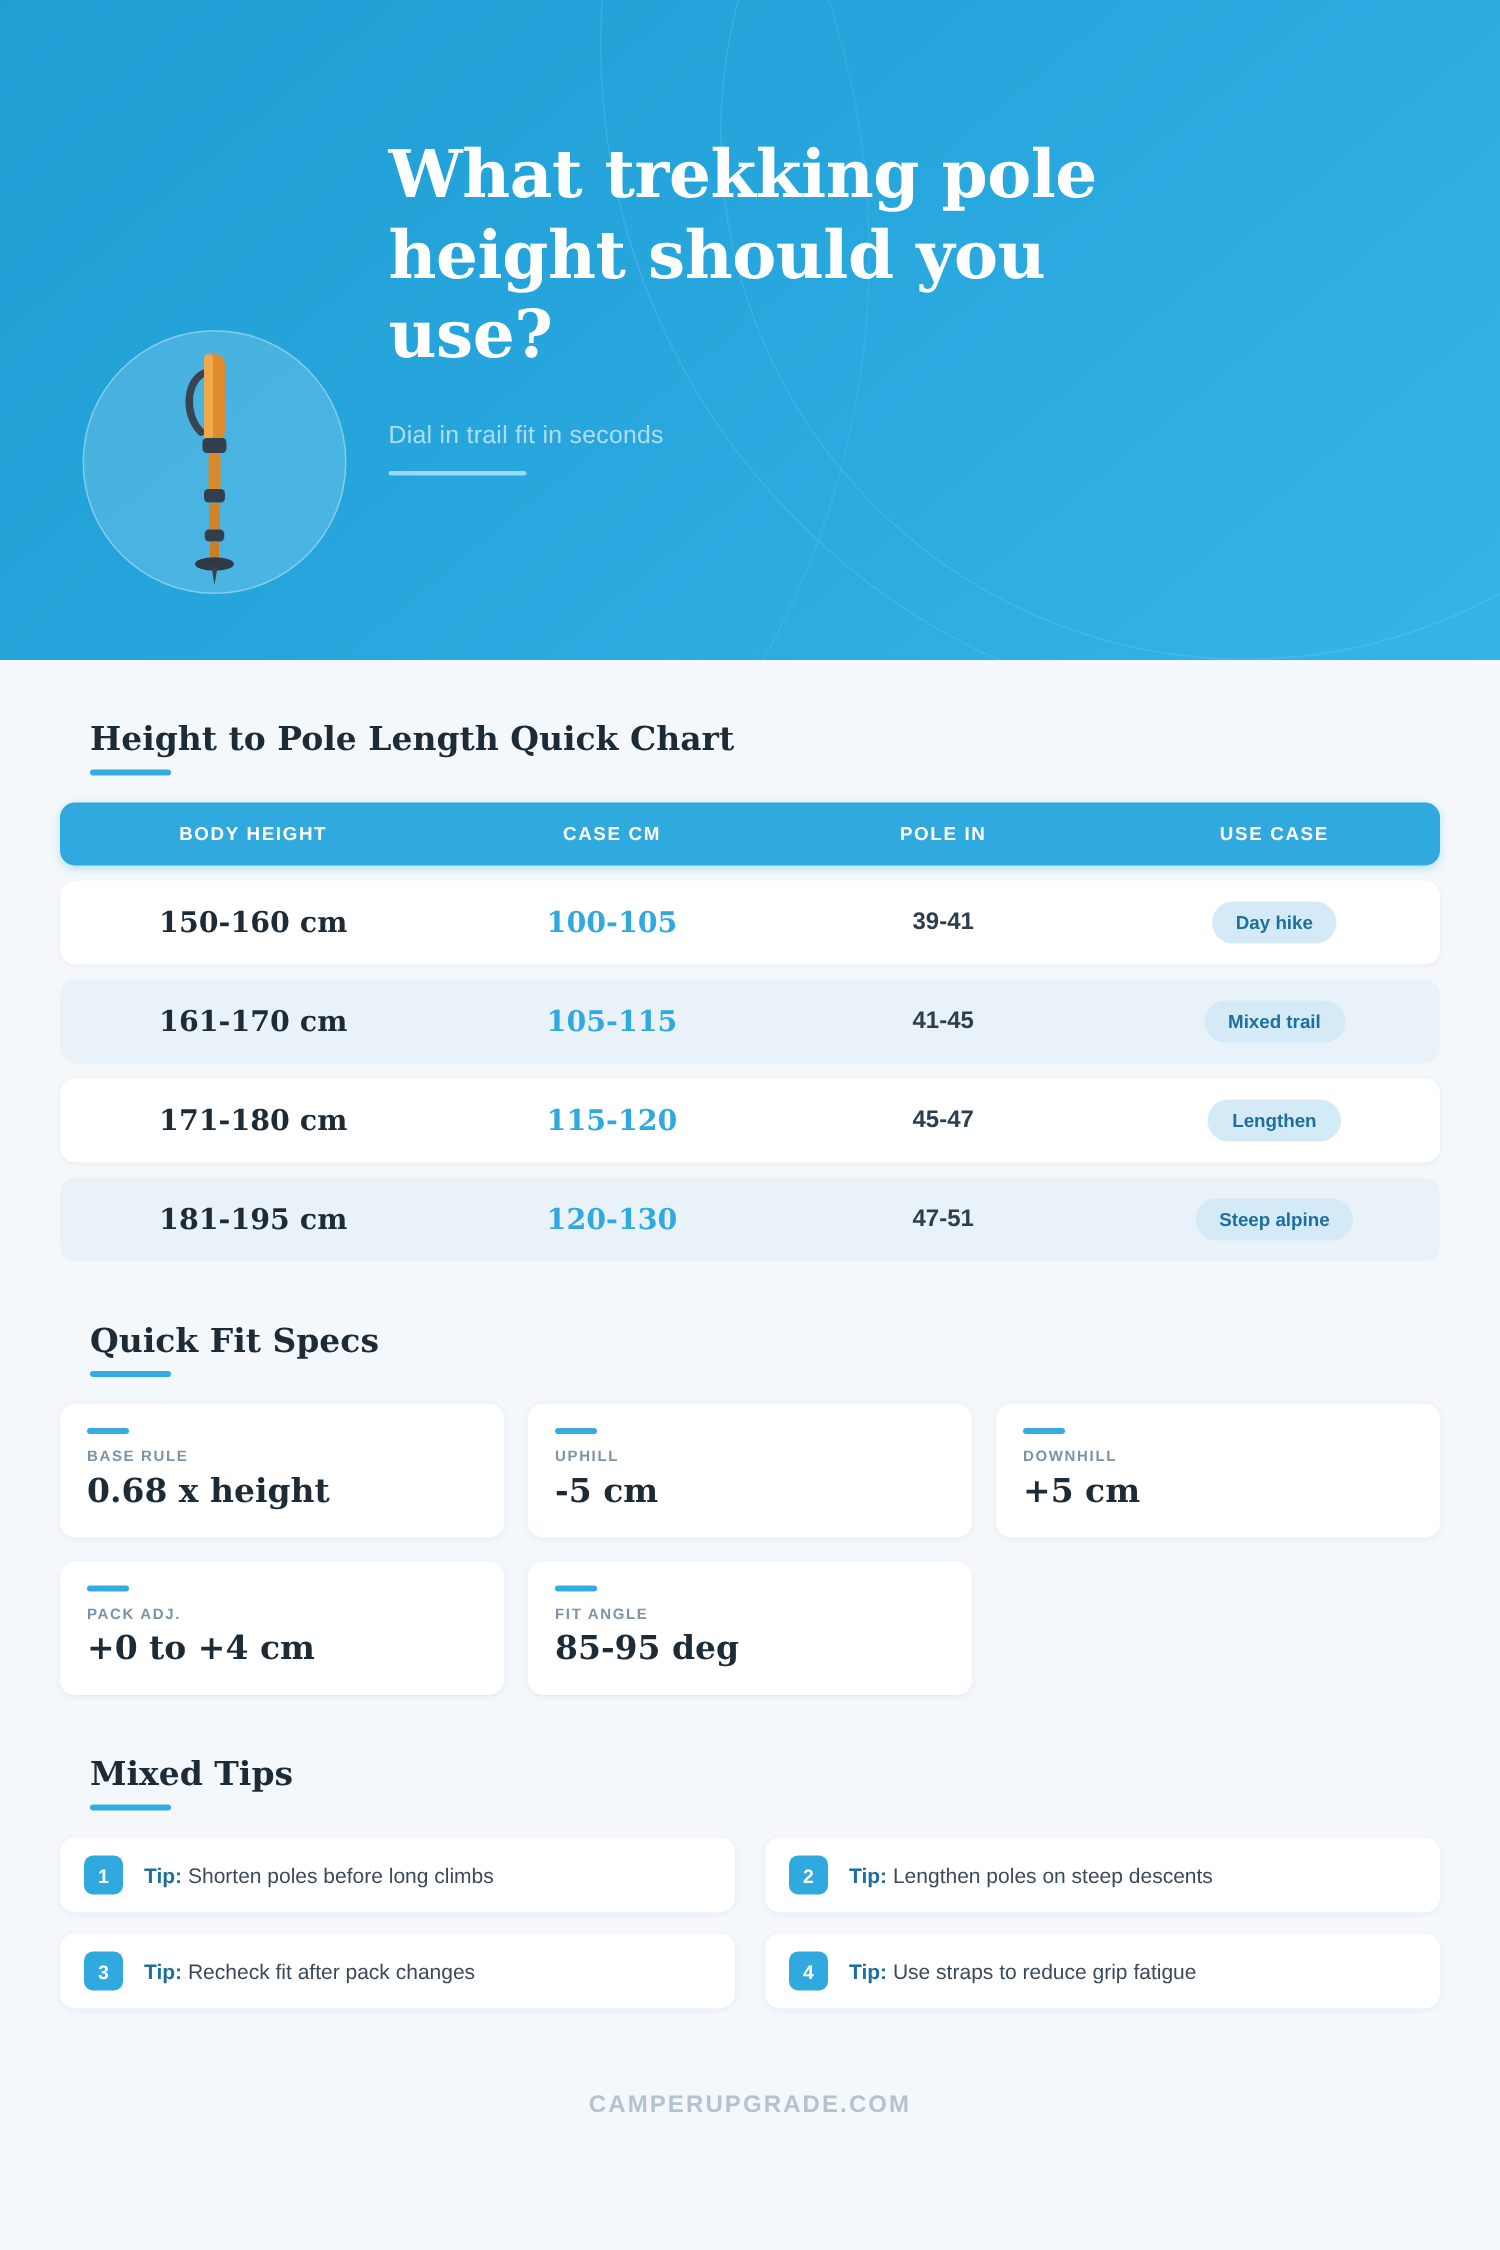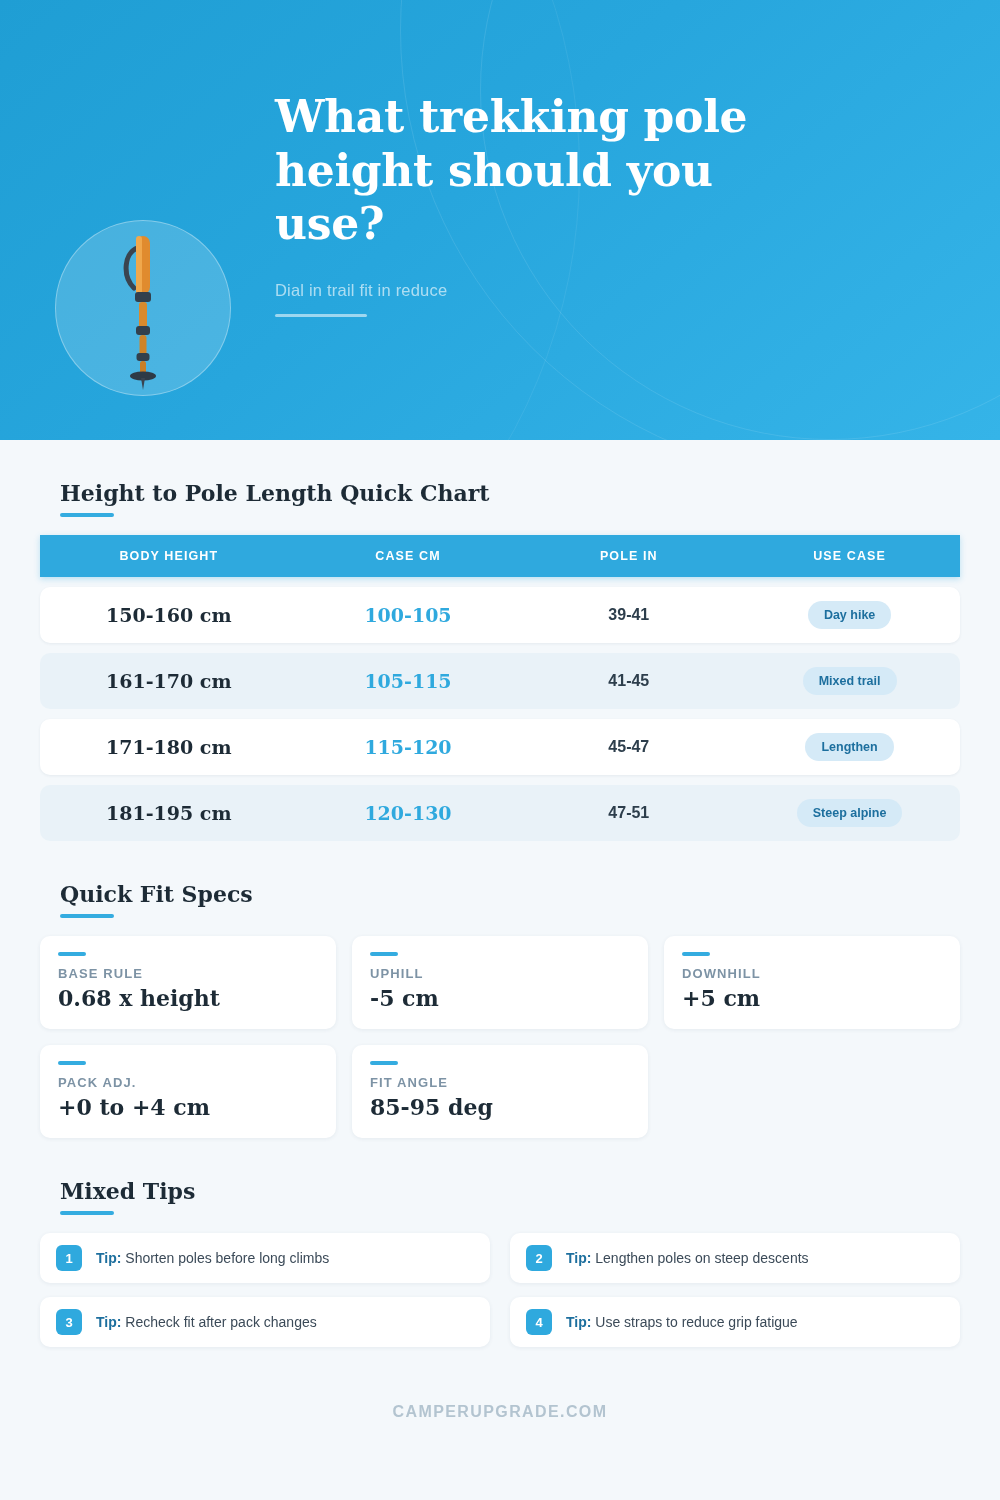--- a/index.html
+++ b/index.html
@@ -31,21 +31,21 @@
   }
   .sw1 { width: 900px; height: 900px; right: -300px; top: -420px; }
   .sw2 { width: 700px; height: 700px; right: -180px; top: -260px; }
   .sw3 { width: 1100px; height: 1100px; left: -520px; top: -380px; border-color: rgba(255,255,255,0.07); }
 
   .hero-inner {
     position: relative;
     display: flex;
     align-items: flex-start;
     padding: 90px 60px 0 55px;
-    gap: 44px;
+    gap: 28px;
   }
   .pole-badge {
     flex: 0 0 auto;
     width: 176px;
     height: 176px;
     border-radius: 50%;
     background: rgba(255,255,255,0.17);
     border: 1px solid rgba(255,255,255,0.33);
     margin-top: 130px;
     position: relative;
@@ -94,21 +94,21 @@
     margin-top: 7px;
     margin-bottom: 18px;
   }
   .sec-head-wrap { padding-left: 20px; }
 
   
   .table { margin: 0 0 0 0; }
   .t-head {
     display: flex;
     background: #2fa9de;
-    border-radius: 0;
+    border-radius: 10px;
     height: 42px;
     align-items: center;
     box-shadow: 0 2px 6px rgba(47,169,222,0.30);
   }
   .t-head div {
     color: #ffffff;
     font-size: 12.5px;
     font-weight: 700;
     letter-spacing: 1.1px;
     text-align: center;
@@ -167,21 +167,21 @@
     min-height: 84px;
   }
   .spec-bar {
     width: 28px;
     height: 4px;
     background: #34ace0;
     border-radius: 2px;
     margin-bottom: 10px;
   }
   .spec-label {
-    font-size: 13px;
+    font-size: 10px;
     font-weight: 700;
     letter-spacing: 1.1px;
     color: #7d93a5;
     margin-bottom: 4px;
   }
   .spec-value {
     font-family: "DejaVu Serif", "Liberation Serif", serif;
     font-weight: 700;
     font-size: 22px;
     color: #1d2b36;
@@ -273,21 +273,21 @@
           <rect x="32" y="143" width="6" height="16" rx="2.5" fill="#c97e26"></rect>
 
           <ellipse cx="35" cy="158" rx="13" ry="4.5" fill="#2e3a46"></ellipse>
 
           <path d="M33 160 L37 160 L35 172 Z" fill="#3a4450"></path>
         </svg>
       </div>
 
       <div class="hero-text">
         <div class="hero-title">What trekking pole height should you use?</div>
-        <div class="hero-sub">Dial in trail fit in reduce</div>
+        <div class="hero-sub">Dial in trail fit in seconds</div>
         <div class="hero-rule"></div>
       </div>
     </div>
   </div>
 
   <div class="body-wrap">
 
     <div class="sec-head-wrap">
       <div class="sec-head">Height to Pole Length Quick Chart</div>
       <div class="sec-underline"></div>

